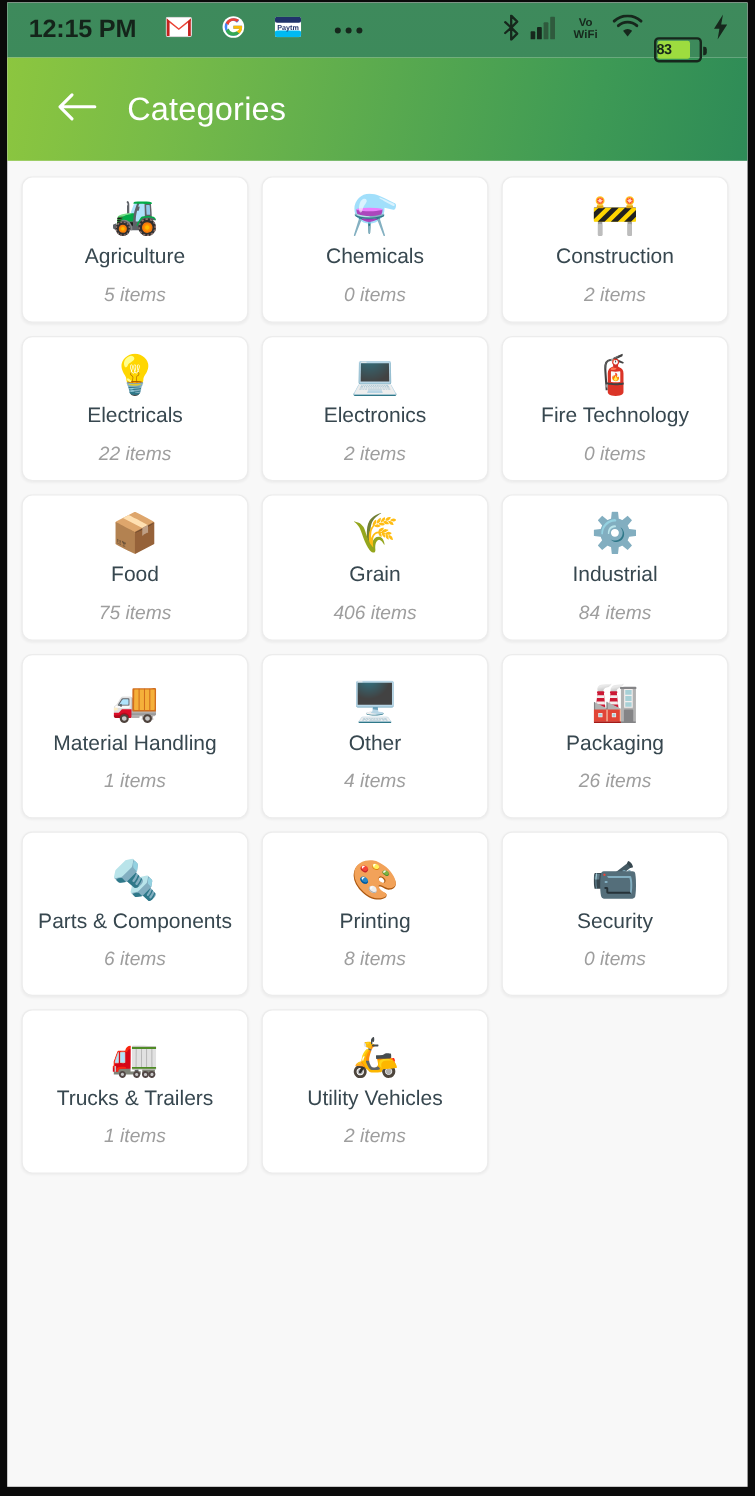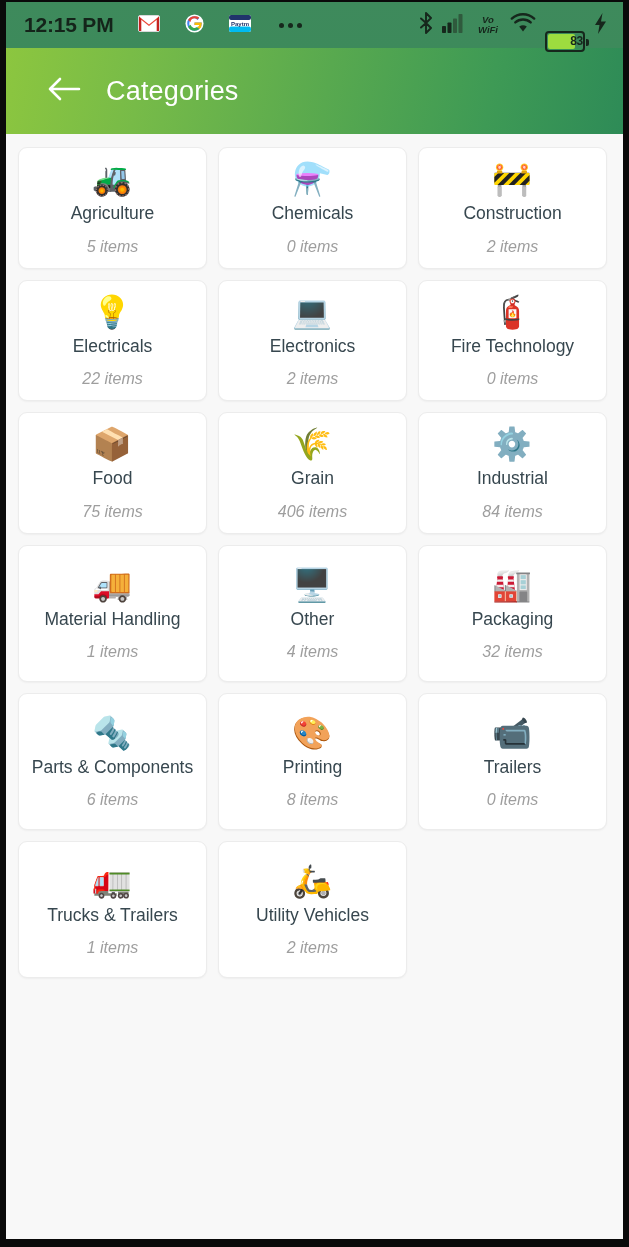--- a/index.html
+++ b/index.html
@@ -65,21 +65,21 @@
     width: 5px; height: 5px; border-radius: 50%;
     background: #16271c; display: block;
   }
 
   
   #battery-icon {
     position: relative;
     width: 40px; height: 21px;
     border: 2.5px solid #16271c;
     border-radius: 4px;
-    display: flex; align-items: center; justify-content: flex-end; margin-top: 32px;
+    display: flex; align-items: center; justify-content: flex-start; margin-top: 32px;
   }
   #battery-icon::after {
     content: "";
     position: absolute;
     right: -6px; top: 6px;
     width: 3px; height: 7px;
     background: #16271c;
     border-radius: 0 2px 2px 0;
   }
   #battery-fill {
@@ -228,21 +228,21 @@
 
         <span class="sb-icon">
           <svg width="24" height="20" viewBox="0 0 24 20">
             <rect x="0" y="13" width="4" height="7" rx="0.8" fill="#16271c"></rect>
             <rect x="5.5" y="9.5" width="4" height="10.5" rx="0.8" fill="#16271c"></rect>
             <rect x="11" y="5.5" width="4" height="14.5" rx="0.8" fill="#2f5a3d"></rect>
             <rect x="16.5" y="1" width="4" height="19" rx="0.8" fill="#2f5a3d"></rect>
           </svg>
         </span>
 
-        <span class="sb-icon" style="line-height:1;text-align:center;font-style:italic;">
+        <span class="sb-icon" style="line-height:1;text-align:center;">
           <svg width="26" height="22" viewBox="0 0 26 22">
             <text x="13" y="10" font-size="9.5" font-weight="bold" fill="#16271c" text-anchor="middle" font-family="Liberation Sans, sans-serif">Vo</text>
             <text x="13" y="20" font-size="9.5" font-weight="bold" fill="#16271c" text-anchor="middle" font-family="Liberation Sans, sans-serif">WiFi</text>
           </svg>
         </span>
 
         <span class="sb-icon">
           <svg width="26" height="21" viewBox="0 0 26 21">
             <path d="M13 18.4 L9.2 13.6 A6.2 6.2 0 0 1 16.8 13.6 Z" fill="#16271c"></path>
             <path d="M5.3 9.4 A11.5 11.5 0 0 1 20.7 9.4" fill="none" stroke="#16271c" stroke-width="2.4" stroke-linecap="round"></path>
@@ -326,35 +326,35 @@
           <div class="cat-count">1 items</div>
         </div>
         <div class="category-card">
           <div class="cat-icon">🖥️</div>
           <div class="cat-name">Other</div>
           <div class="cat-count">4 items</div>
         </div>
         <div class="category-card">
           <div class="cat-icon">🏭</div>
           <div class="cat-name">Packaging</div>
-          <div class="cat-count">32 items</div>
+          <div class="cat-count">26 items</div>
         </div>
         <div class="category-card tall">
           <div class="cat-icon">🔩</div>
           <div class="cat-name">Parts &amp; Components</div>
           <div class="cat-count">6 items</div>
         </div>
         <div class="category-card">
           <div class="cat-icon">🎨</div>
           <div class="cat-name">Printing</div>
           <div class="cat-count">8 items</div>
         </div>
         <div class="category-card">
           <div class="cat-icon">📹</div>
-          <div class="cat-name">Trailers</div>
+          <div class="cat-name">Security</div>
           <div class="cat-count">0 items</div>
         </div>
         <div class="category-card tall">
           <div class="cat-icon">🚛</div>
           <div class="cat-name">Trucks &amp; Trailers</div>
           <div class="cat-count">1 items</div>
         </div>
         <div class="category-card">
           <div class="cat-icon">🛵</div>
           <div class="cat-name">Utility Vehicles</div>

